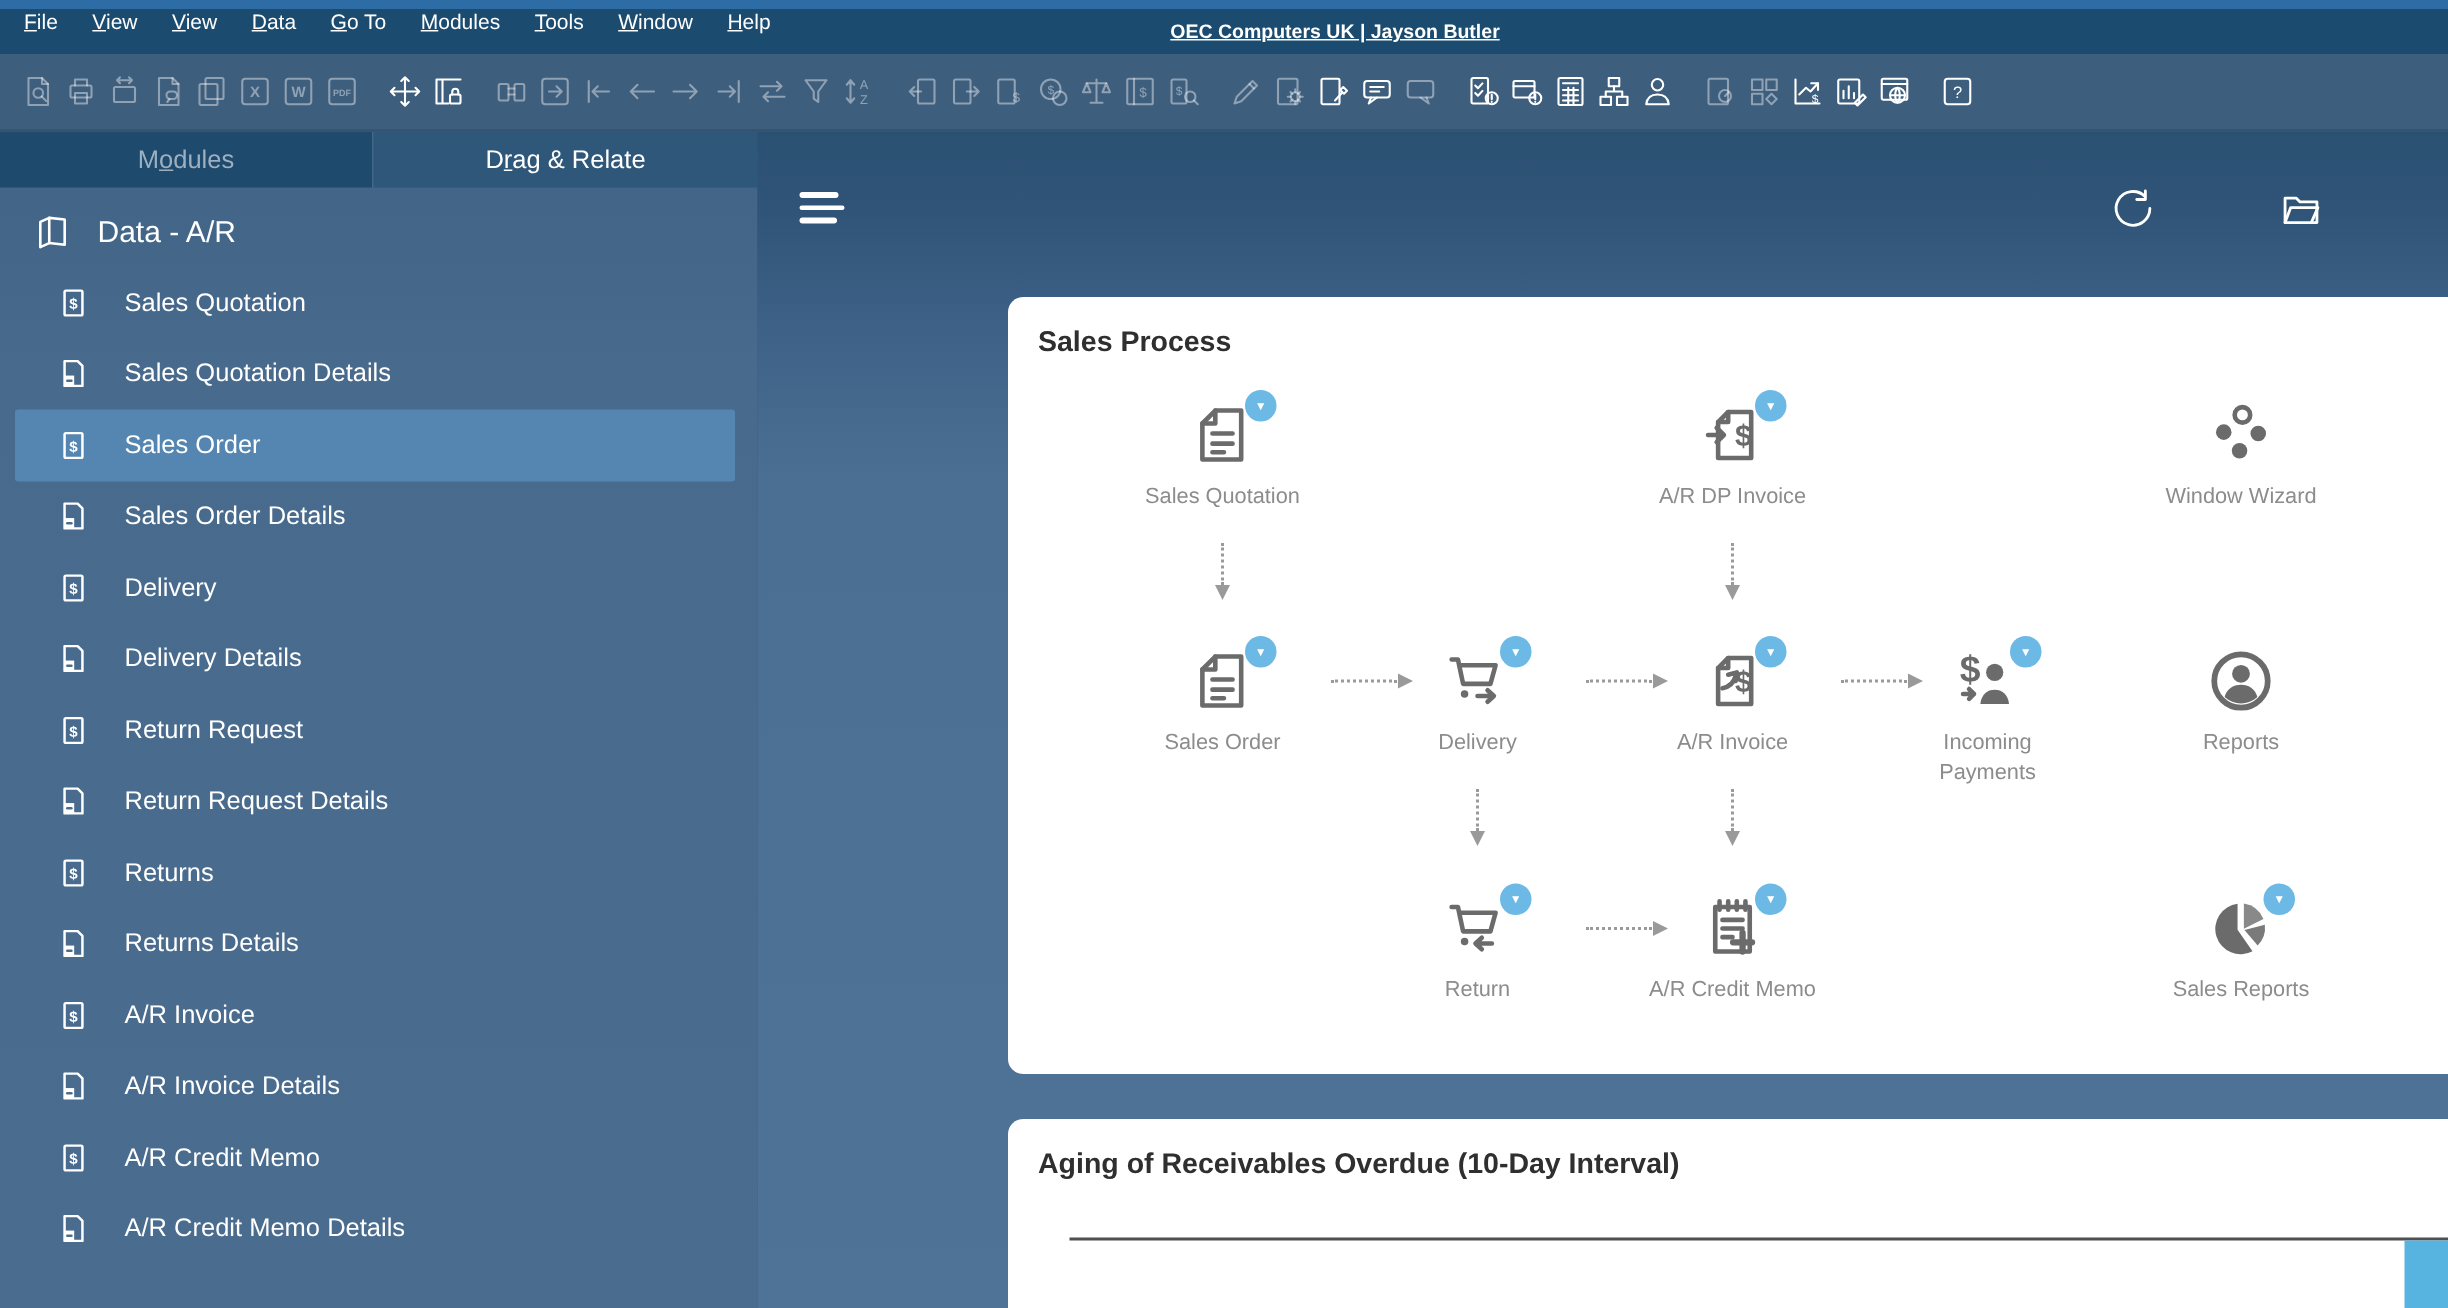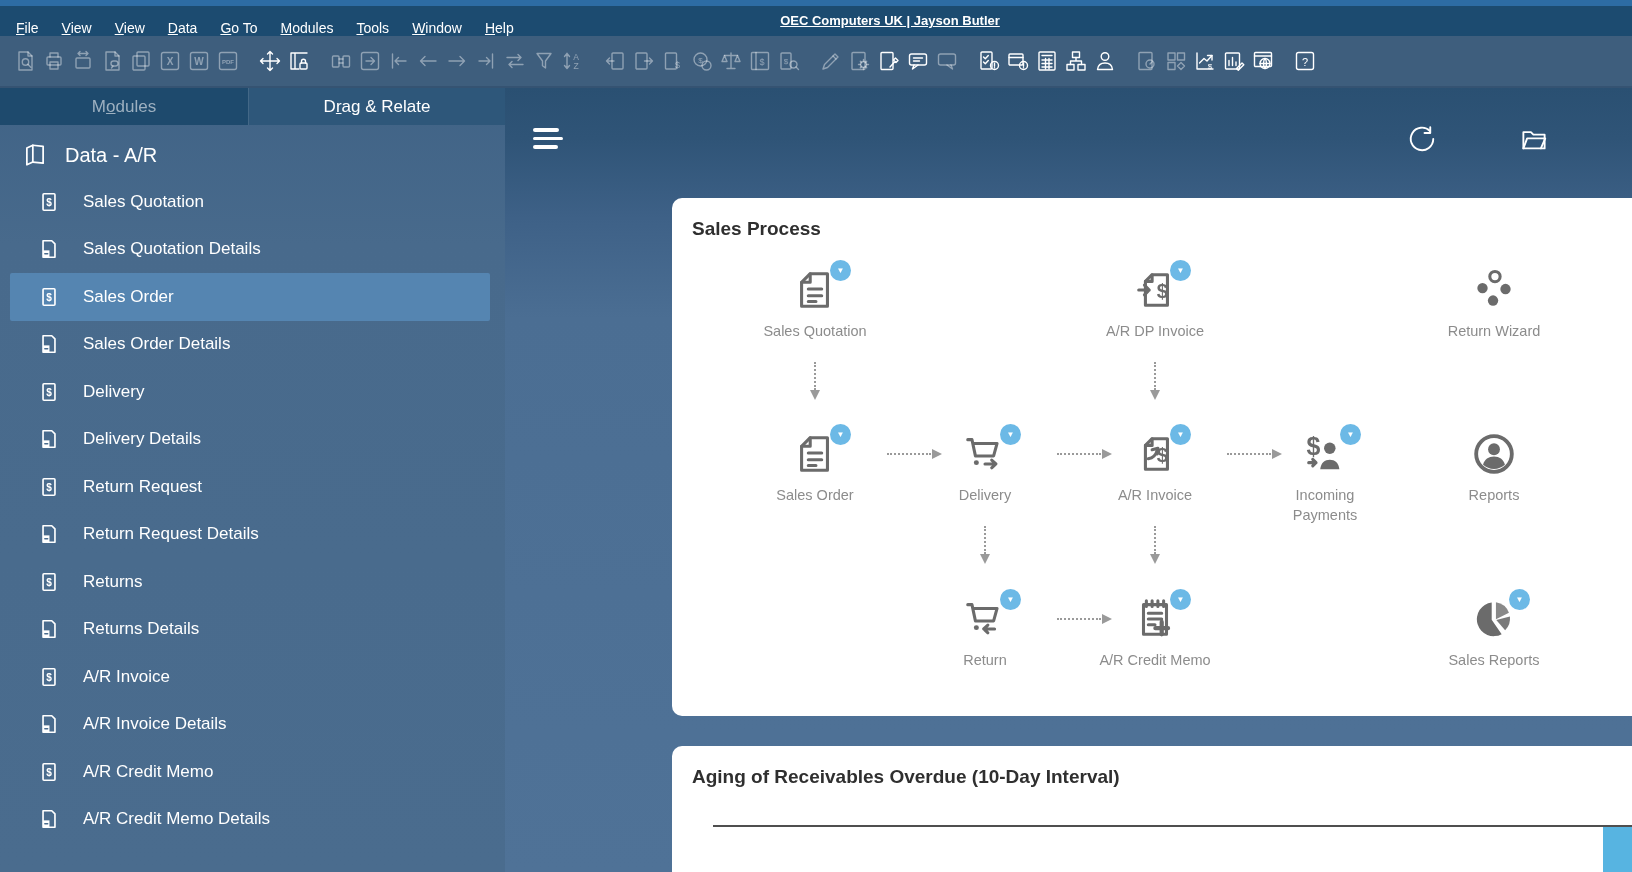--- a/index.html
+++ b/index.html
@@ -4,21 +4,21 @@
 <style>
   html,body{margin:0;padding:0;}
   body{
     width:1632px;height:872px;overflow:hidden;position:relative;
     font-family:"Liberation Sans",sans-serif;background:#4d7095;
     -webkit-font-smoothing:antialiased;
   }
   
   .top-strip{position:absolute;top:0;left:0;right:0;height:6px;background:#2d6ca4;}
   .menu-bar{position:absolute;top:6px;left:0;right:0;height:30px;background:#1c4b70;
-    display:flex;align-items:flex-end;padding-left:16px;gap:23px;color:#fff;font-size:14px;}
+    display:flex;align-items:flex-start;padding-left:16px;gap:23px;color:#fff;font-size:14px;}
   .menu-item{cursor:pointer;display:block;}
   .menu-item::first-letter{text-decoration:underline;}
   .window-title{position:absolute;left:890px;top:0;height:30px;line-height:30px;
     transform:translateX(-50%);font-weight:bold;font-size:13px;text-decoration:underline;
     white-space:nowrap;cursor:pointer;}
   .toolbar{position:absolute;top:36px;left:0;right:0;height:50px;background:#3e5e7d;
     display:flex;align-items:center;padding-left:10px;}
   .tb-icon{width:29px;height:32px;display:flex;align-items:center;justify-content:center;
     color:rgba(255,255,255,.42);cursor:pointer;flex:0 0 auto;}
   .tb-icon.active{color:#fff;}
@@ -578,21 +578,21 @@
               </svg><div class="badge">▼</div></div>
             <div class="node-label">A/R DP Invoice</div>
           </div>
           <div class="flow-node" style="left: 752px; top: 69px;">
             <div class="node-icon"><svg viewBox="0 0 24 24">
                 <circle cx="12.5" cy="5" r="2.7"></circle>
                 <circle cx="6" cy="11" r="2.7" fill="currentColor" stroke="none"></circle>
                 <circle cx="18" cy="11.5" r="2.7" fill="currentColor" stroke="none"></circle>
                 <circle cx="11.5" cy="17.5" r="2.7" fill="currentColor" stroke="none"></circle>
               </svg></div>
-            <div class="node-label">Return Wizard</div>
+            <div class="node-label">Window Wizard</div>
           </div>
           <div class="flow-node" style="left: 73px; top: 233px;">
             <div class="node-icon"><svg viewBox="0 0 24 24">
                 <path d="M18.5 3.5h-9L5 8v12.5h13.5z"></path>
                 <path d="M9.5 3.5V8H5"></path>
                 <path d="M8.5 11.5h7M8.5 15h7M8.5 18h4"></path>
               </svg><div class="badge">▼</div></div>
             <div class="node-label">Sales Order</div>
           </div>
           <div class="flow-node" style="left: 243px; top: 233px;">

